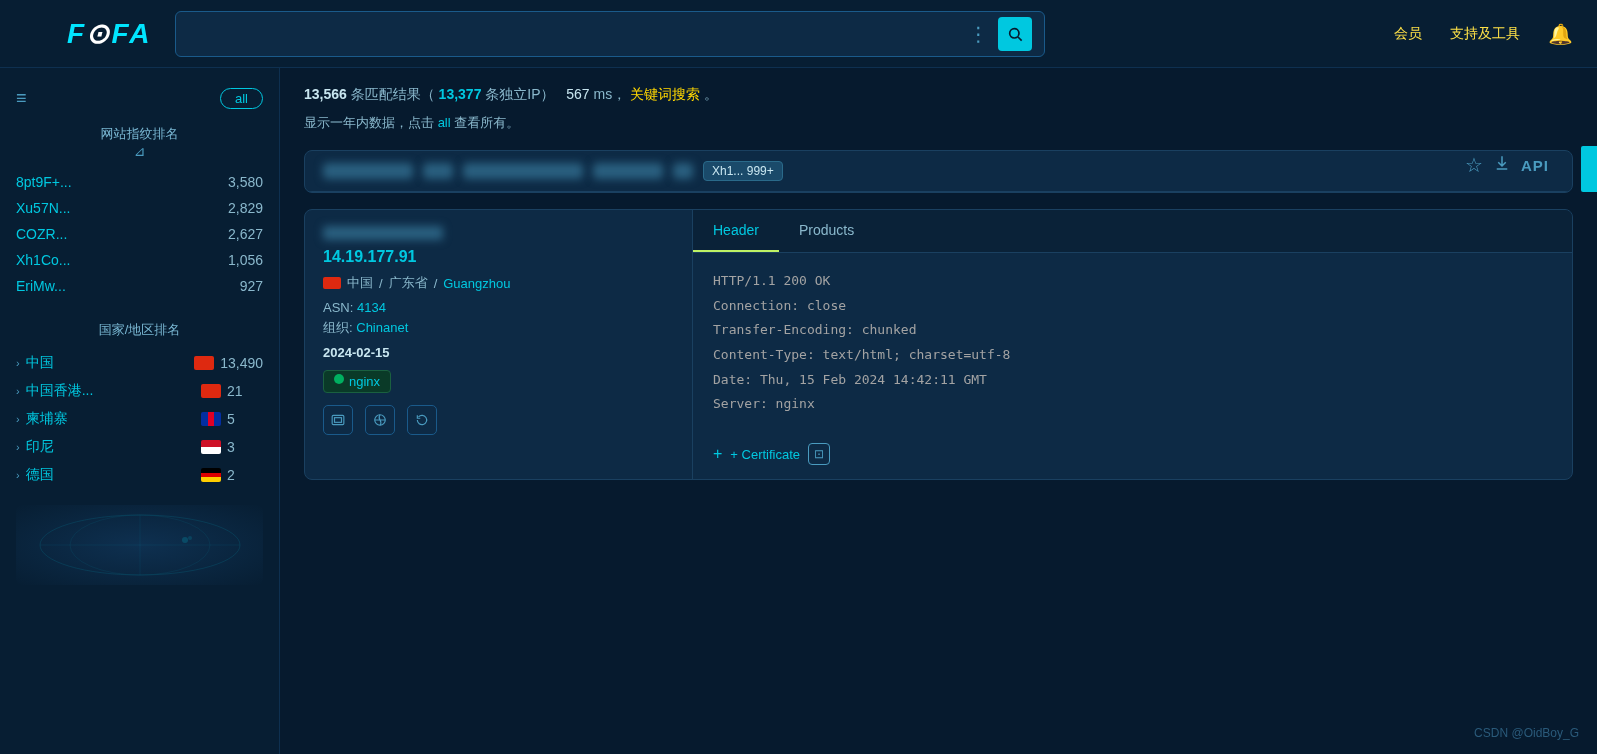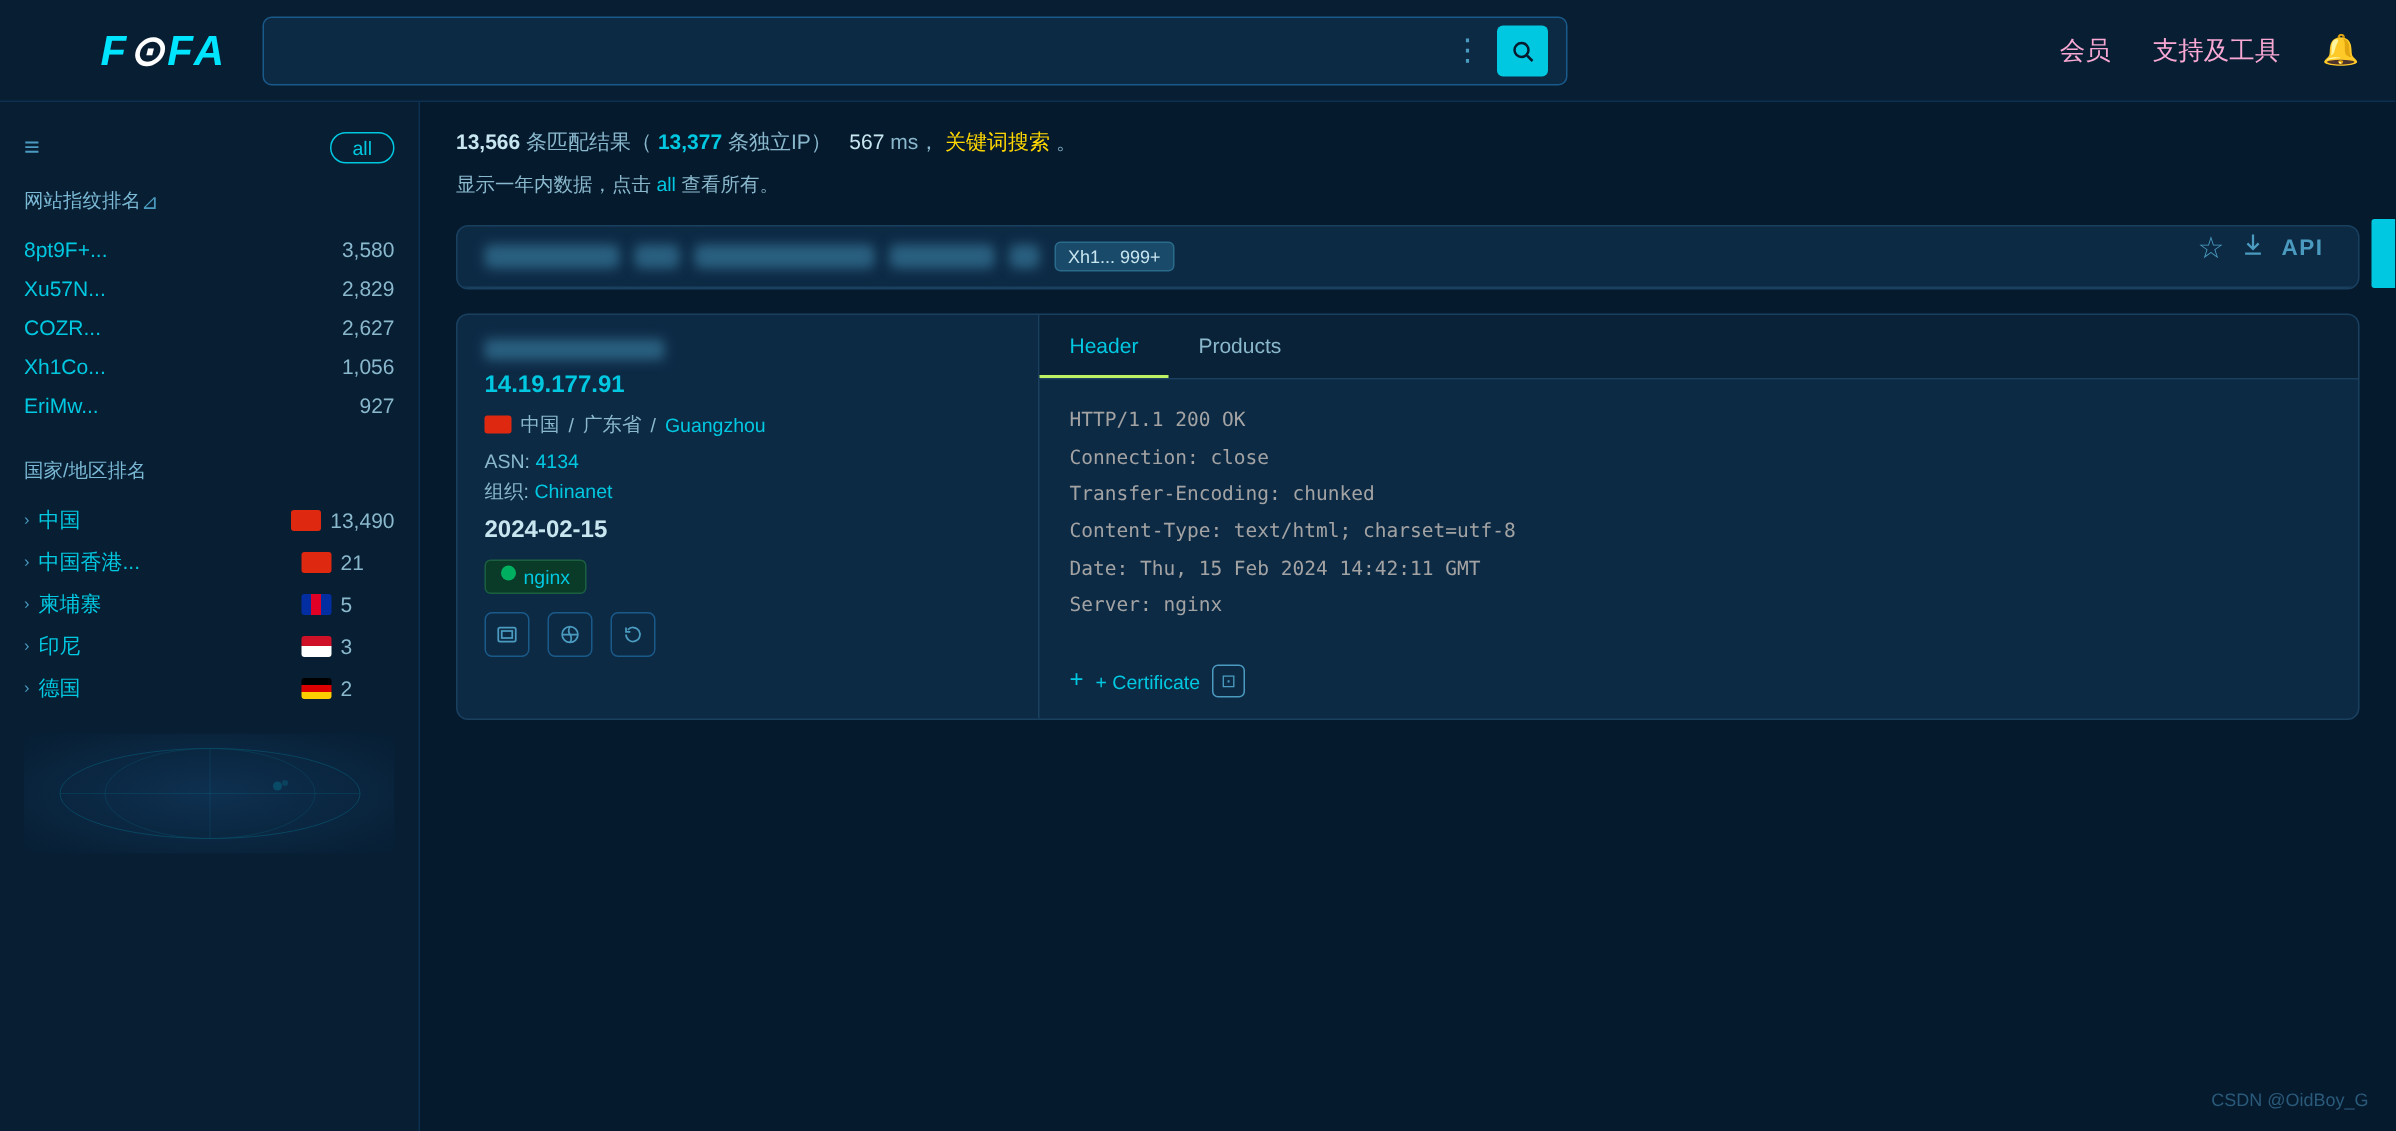--- a/index.html
+++ b/index.html
@@ -69,22 +69,22 @@
       justify-content: center;
       font-size: 16px;
     }
     .nav-links {
       margin-left: auto;
       display: flex;
       align-items: center;
       gap: 28px;
     }
     .nav-link {
-      color: #f9a8d4;
-      font-size: 17px;
+      color: #fde047;
+      font-size: 14px;
       cursor: pointer;
       white-space: nowrap;
     }
     .bell-icon {
       color: #c8e6f0;
       font-size: 20px;
       cursor: pointer;
     }
 
     
@@ -119,20 +119,22 @@
       padding: 2px 14px;
       font-size: 13px;
       cursor: pointer;
     }
     .section-title {
       color: #7ab8d4;
       font-size: 13px;
       margin-bottom: 10px;
       display: flex;
       align-items: center;
+      justify-content: space-between;
+      flex-direction: column;
     }
     .section-title .filter-sm {
       color: #4a9bbf;
       font-size: 14px;
     }
     .ranking-list { margin-bottom: 22px; }
     .ranking-item {
       display: flex;
       justify-content: space-between;
       align-items: center;
@@ -330,21 +332,21 @@
       margin-bottom: 4px;
     }
     .asn-link { color: #00c8e0; cursor: pointer; }
     .org-row {
       font-size: 13px;
       color: #8ab8cc;
       margin-bottom: 8px;
     }
     .org-link { color: #00c8e0; cursor: pointer; }
     .date-row {
-      font-size: 16px;
+      font-size: 13px;
       font-weight: bold;
       color: #c8e6f0;
       margin-bottom: 10px;
     }
     .nginx-badge {
       display: inline-flex;
       align-items: flex-start;
       gap: 5px;
       background: #0a3a28;
       border: 1px solid #1a6040;

